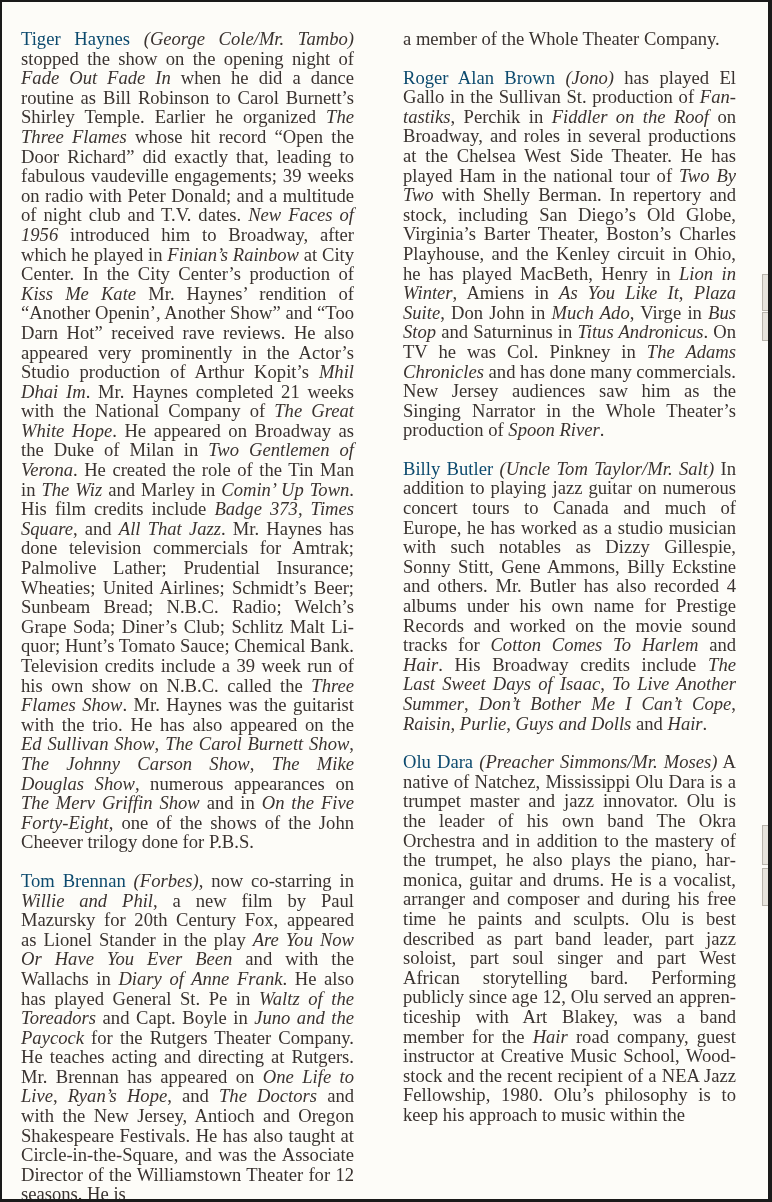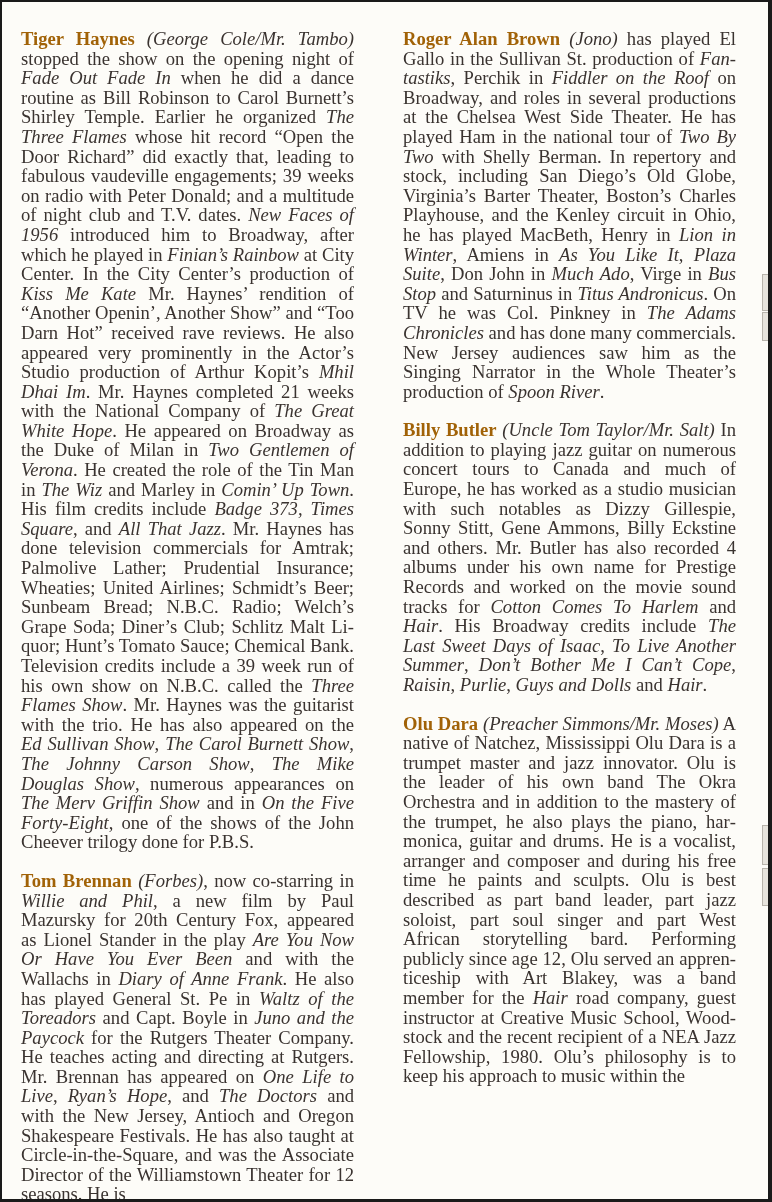--- a/index.html
+++ b/index.html
@@ -23,21 +23,21 @@
     font-size: 18.6px;
     line-height: 19.6px;
     color: #3a3330;
     text-align: justify;
     hyphens: manual;
   }
   .col-left { left: 19px; }
   .col-right { left: 401px; top: 27px; }
   .bio { margin: 0 0 19px 0; }
   .bio p { margin: 0; }
-  .name { font-weight: bold; color: #a16207; }
+  .name { font-weight: normal; color: #0c4a6e; }
   .role { font-style: italic; }
   i { }
   .cont { margin: 0 0 19px 0; }
   .binder {
     position: absolute; right: 0; width: 5px;
     border: 1px solid #b8b4ac; border-right: none;
     background: #e7e4dd;
   }
 </style>
 </head>
@@ -46,20 +46,21 @@
 <div class="page">
   <div class="col col-left" id="left-col">
       <div class="bio">
         <p><span class="name">Tiger Haynes</span> <span class="role">(George Cole/Mr. Tambo)</span><span> stopped the show on the opening night of </span><i>Fade Out Fade In</i><span>  when he did a dance routine as Bill Robinson to Carol Burnett’s Shirley Temple. Earlier he organized </span><i>The Three Flames</i><span> whose hit record “Open the Door Richard” did exactly that, leading to fabulous vaudeville engagements; 39 weeks on radio with Peter Donald; and a mul­titude of night club and T.V. dates. </span><i>New Faces of 1956</i><span> introduced him to Broadway, after which he played in </span><i>Finian’s Rainbow</i><span> at City Center. In the City Center’s production of </span><i>Kiss Me Kate</i><span> Mr. Haynes’ rendition of “Another Openin’, Another Show” and “Too Darn Hot” received rave reviews. He also appeared very prominently in the Ac­tor’s Studio production of Arthur Kopit’s </span><i>Mhil Dhai Im</i><span>. Mr. Haynes completed 21 weeks with the National Company of </span><i>The Great White Hope</i><span>. He appeared on Broadway as the Duke of Milan in </span><i>Two Gentlemen of Verona</i><span>. He created the role of the Tin Man in </span><i>The Wiz</i><span> and Marley in </span><i>Comin’ Up Town</i><span>. His film credits include </span><i>Badge 373, Times Square</i><span>, and </span><i>All That Jazz</i><span>. Mr. Haynes has done television commercials for Amtrak; Palmolive Lather; Prudential Insurance; Wheaties; United Airlines; Schmidt’s Beer; Sunbeam Bread; N.B.C. Radio; Welch’s Grape Soda; Diner’s Club; Schlitz Malt Li­quor; Hunt’s Tomato Sauce; Chemical Bank. Television credits include a 39 week run of his own show on N.B.C. called the </span><i>Three Flames Show</i><span>. Mr. Haynes was the guitarist with the trio. He has also appeared on the </span><i>Ed Sullivan Show</i><span>, </span><i>The Carol Burnett Show</i><span>, </span><i>The Johnny Carson Show</i><span>, </span><i>The Mike Douglas Show</i><span>, numerous appearances on </span><i>The Merv Griffin Show</i><span> and in </span><i>On the Five Forty-Eight</i><span>, one of the shows of the John Cheever trilogy done for P.B.S.</span></p>
       </div>
       <div class="bio">
         <p><span class="name">Tom Brennan</span> <span class="role">(Forbes)</span><span>, now co-starring in </span><i>Willie and Phil</i><span>, a new film by Paul Mazursky for 20th Century Fox, appeared as Lionel Stander in the play </span><i>Are You Now Or Have You Ever Been</i><span> and with the Wallachs in </span><i>Diary of Anne Frank</i><span>. He also has played General St. Pe in </span><i>Waltz of the Toreadors</i><span> and Capt. Boyle in </span><i>Juno and the Paycock</i><span> for the Rutgers Theater Company. He teaches acting and directing at Rutgers. Mr. Brennan has appeared on </span><i>One Life to Live</i><span>, </span><i>Ryan’s Hope</i><span>, and </span><i>The Doctors</i><span> and with the New Jersey, Antioch and Oregon Shakespeare Festivals. He has also taught at Circle-in-the-Square, and was the Associate Director of the Williamstown Theater for 12 seasons. He is</span></p>
       </div>
     </div>
   <div class="col col-right" id="right-col">
+    <p class="cont">a member of the Whole Theater Company.</p>
   <div class="bio">
         <p><span class="name">Roger Alan Brown</span> <span class="role">(Jono)</span><span> has played El Gallo in the Sullivan St. production of </span><i>Fan­tastiks</i><span>, Perchik in </span><i>Fiddler on the Roof</i><span> on Broadway, and roles in several productions at the Chelsea West Side Theater. He has played Ham in the national tour of </span><i>Two By Two</i><span> with Shelly Berman. In repertory and stock, including San Diego’s Old Globe, Virginia’s Barter Theater, Boston’s Charles Playhouse, and the Kenley circuit in Ohio, he has played MacBeth, Henry in </span><i>Lion in Winter</i><span>, Amiens in </span><i>As You Like It</i><span>, </span><i>Plaza Suite</i><span>, Don John in </span><i>Much Ado</i><span>, Virge in </span><i>Bus Stop</i><span> and Saturninus in </span><i>Titus Andronicus</i><span>. On TV he was Col. Pinkney in </span><i>The Adams Chronicles</i><span> and has done many commercials. New Jersey audiences saw him as the Singing Narrator in the Whole Theater’s production of </span><i>Spoon River</i><span>.</span></p>
       </div>
       <div class="bio">
         <p><span class="name">Billy Butler</span> <span class="role">(Uncle Tom Taylor/Mr. Salt)</span><span> In addition to playing jazz guitar on numerous concert tours to Canada and much of Europe, he has worked as a studio musician with such notables as Dizzy Gillespie, Sonny Stitt, Gene Ammons, Billy Eckstine and others. Mr. Butler has also recorded 4 albums under his own name for Prestige Records and worked on the movie sound tracks for </span><i>Cotton Comes To Harlem</i><span> and </span><i>Hair</i><span>. His Broadway credits include </span><i>The Last Sweet Days of Isaac</i><span>, </span><i>To Live Another Summer</i><span>, </span><i>Don’t Bother Me I Can’t Cope</i><span>, </span><i>Raisin</i><span>, </span><i>Purlie</i><span>, </span><i>Guys and Dolls</i><span> and </span><i>Hair</i><span>.</span></p>
       </div>
       <div class="bio">
         <p><span class="name">Olu Dara</span> <span class="role">(Preacher Simmons/Mr. Moses)</span><span> A native of Natchez, Mississippi Olu Dara is a trumpet master and jazz innovator. Olu is the leader of his own band The Okra Orchestra and in addition to the mastery of the trumpet, he also plays the piano, har­monica, guitar and drums. He is a vocalist, arranger and composer and during his free time he paints and sculpts. Olu is best described as part band leader, part jazz soloist, part soul singer and part West African storytelling bard. Performing publicly since age 12, Olu served an appren­ticeship with Art Blakey, was a band member for the </span><i>Hair</i><span> road company, guest instructor at Creative Music School, Wood­stock and the recent recipient of a NEA Jazz Fellowship, 1980. Olu’s philosophy is to keep his approach to music within the</span></p>
       </div>
     </div>

